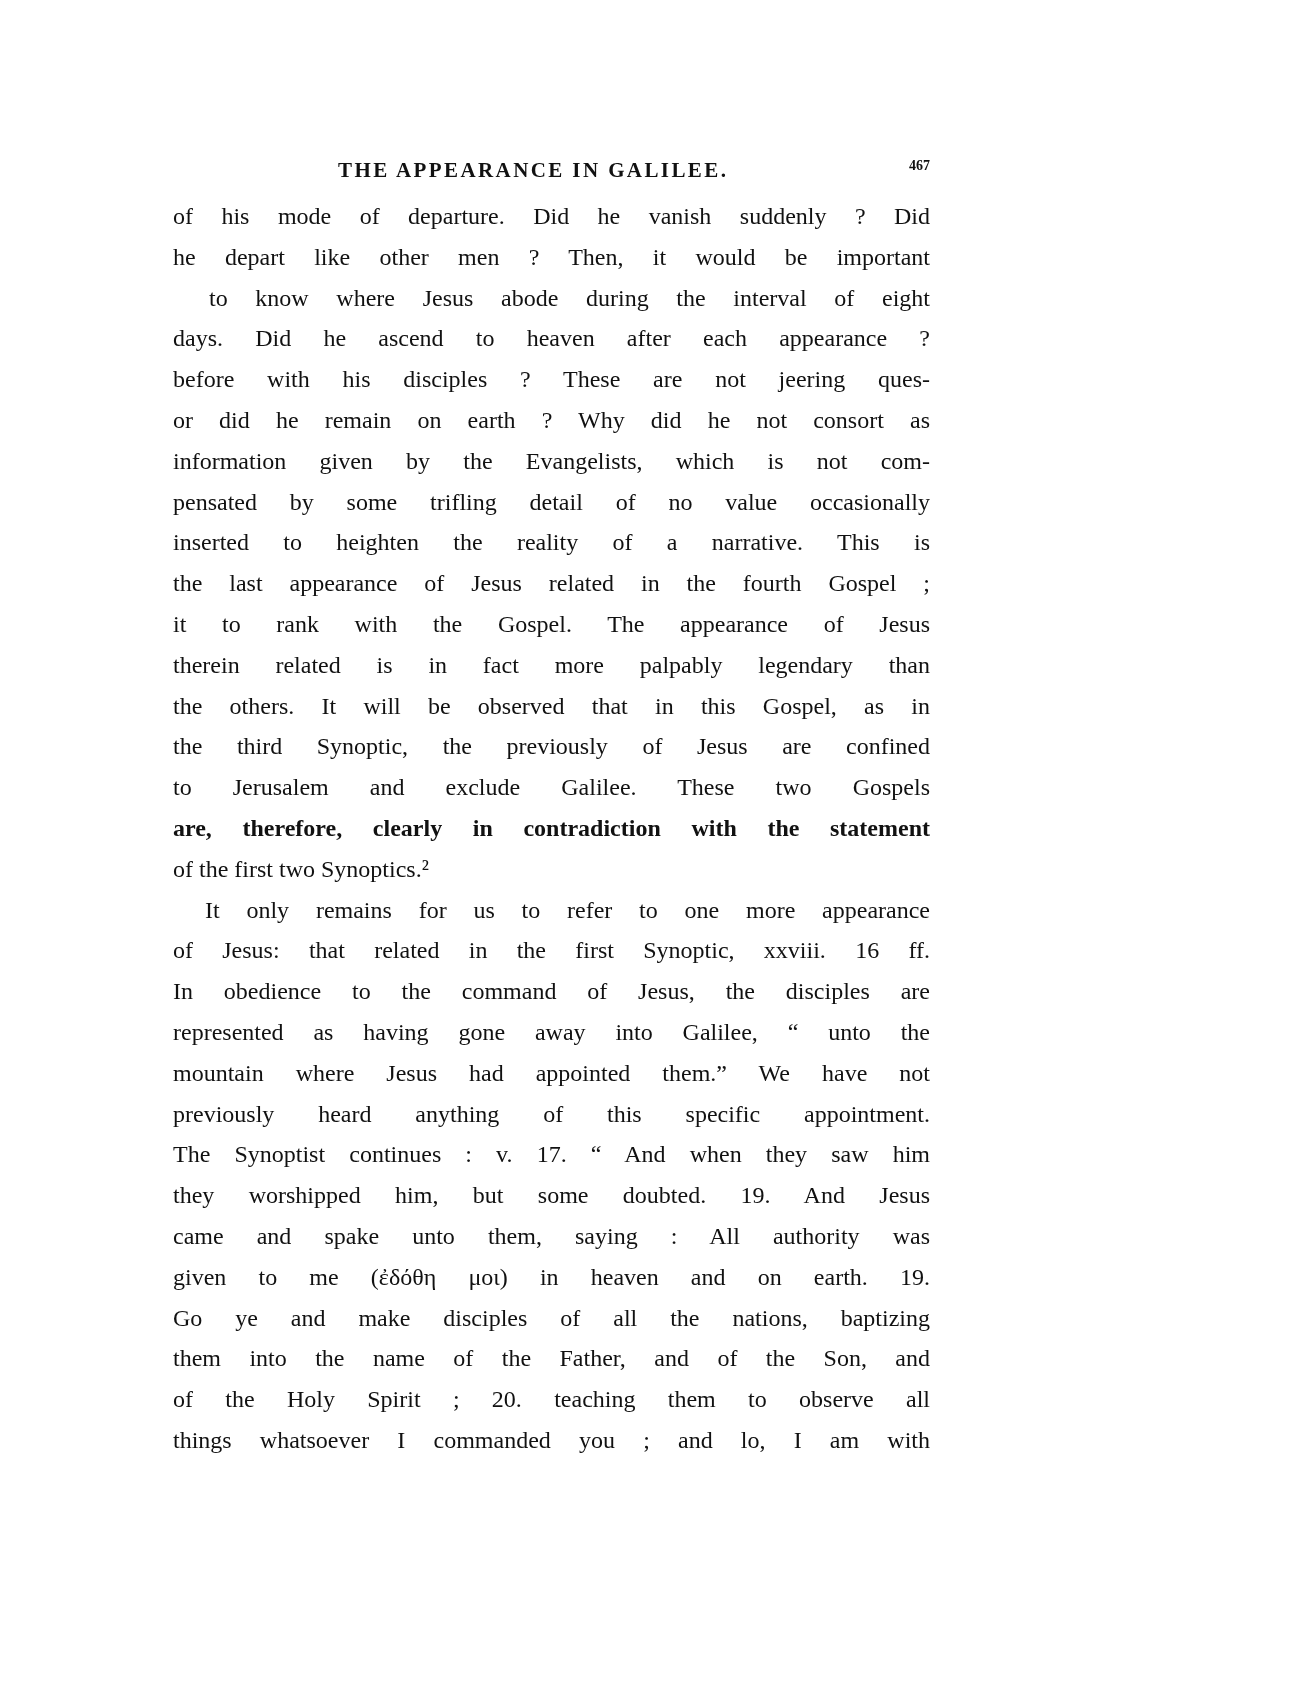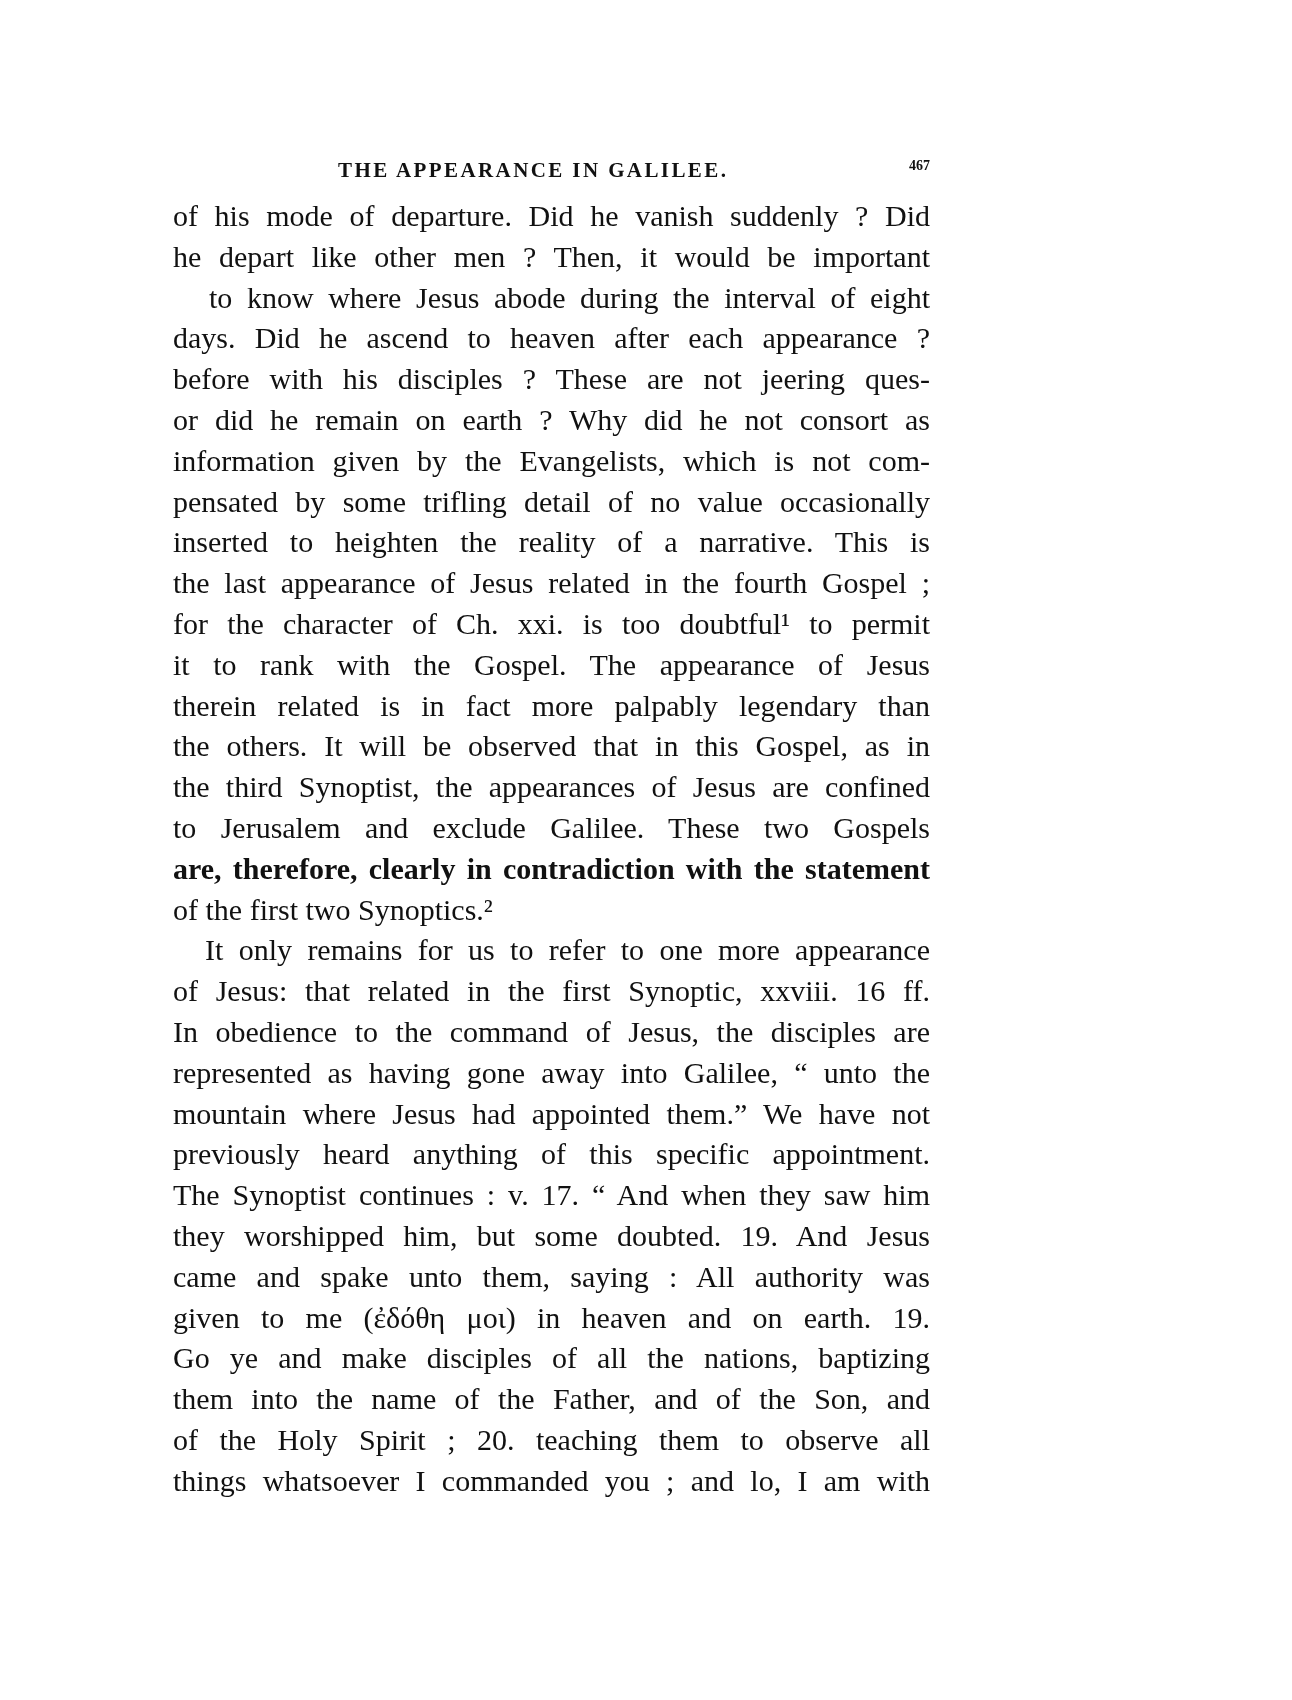--- a/index.html
+++ b/index.html
@@ -47,21 +47,21 @@
     .body-text {
       position: absolute;
       top: 196px;
       left: 0;
       width: 757px;
     }
     .line {
       display: block;
       height: 40.8px;
       line-height: 40.8px;
-      font-size: 30px;
+      font-size: 24px;
       text-align: justify;
       text-align-last: justify;
       white-space: nowrap;
       overflow: visible;
     }
     .line.last {
       text-align-last: left;
     }
     .line.indent {
       padding-left: 32px;
@@ -81,25 +81,24 @@
       <span class="line" style="white-space: normal;">of his mode of departure.  Did he vanish suddenly ?  Did</span>
       <span class="line" style="white-space: normal;">he depart like other men ?  Then, it would be important</span>
       <span class="line" style="white-space: normal; margin-left: 36px;">to know where Jesus abode during the interval of eight</span>
       <span class="line" style="white-space: normal;">days.  Did he ascend to heaven after each appearance ?</span>
       <span class="line" style="white-space: normal;">before with his disciples ?  These are not jeering ques-</span>
       <span class="line" style="white-space: normal;">or did he remain on earth ?  Why did he not consort as</span>
       <span class="line" style="white-space: normal;">information given by the Evangelists, which is not com-</span>
       <span class="line" style="white-space: normal;">pensated by some trifling detail of no value occasionally</span>
       <span class="line" style="white-space: normal;">inserted to heighten the reality of a narrative.  This is</span>
       <span class="line" style="white-space: normal;">the last appearance of Jesus related in the fourth Gospel ;</span>
-      <span class="line" style="white-space: normal;">for the character of Ch. xxi. is too doubtful¹ to permit</span>
       <span class="line" style="white-space: normal;">it to rank with the Gospel.  The appearance of Jesus</span>
       <span class="line" style="white-space: normal;">therein related is in fact more palpably legendary than</span>
       <span class="line" style="white-space: normal;">the others.  It will be observed that in this Gospel, as in</span>
-      <span class="line" style="white-space: normal;">the third Synoptist, the appearances of Jesus are confined</span>
+      <span class="line" style="white-space: normal;">the third Synoptic, the previously of Jesus are confined</span>
       <span class="line" style="white-space: normal;">to Jerusalem and exclude Galilee.  These two Gospels</span>
       <span class="line" style="white-space: normal; font-weight: bold;">are, therefore, clearly in contradiction with the statement</span>
       <span class="line last" style="white-space: normal;">of the first two Synoptics.²</span>
     </div>
     <div>
       <span class="line indent" style="white-space: normal;">It only remains for us to refer to one more appearance</span>
       <span class="line" style="white-space: normal;">of Jesus: that related in the first Synoptic, xxviii. 16 ff.</span>
       <span class="line" style="white-space: normal;">In obedience to the command of Jesus, the disciples are</span>
       <span class="line" style="white-space: normal;">represented as having gone away into Galilee, “ unto the</span>
       <span class="line" style="white-space: normal;">mountain where Jesus had appointed them.” We have not</span>

